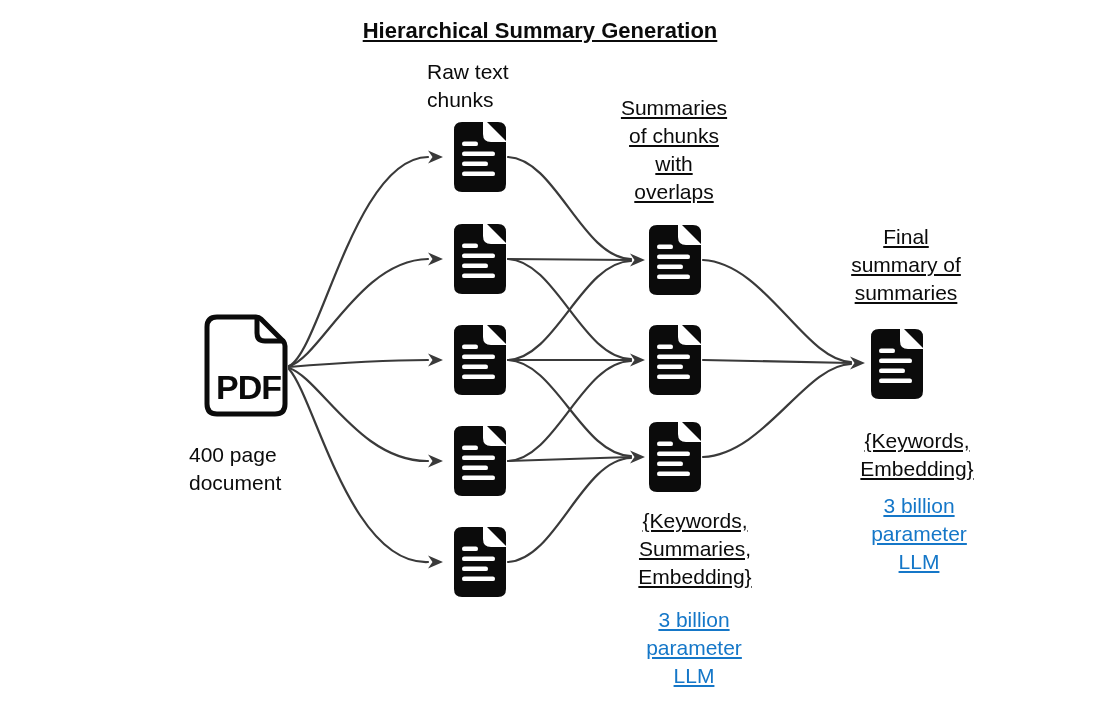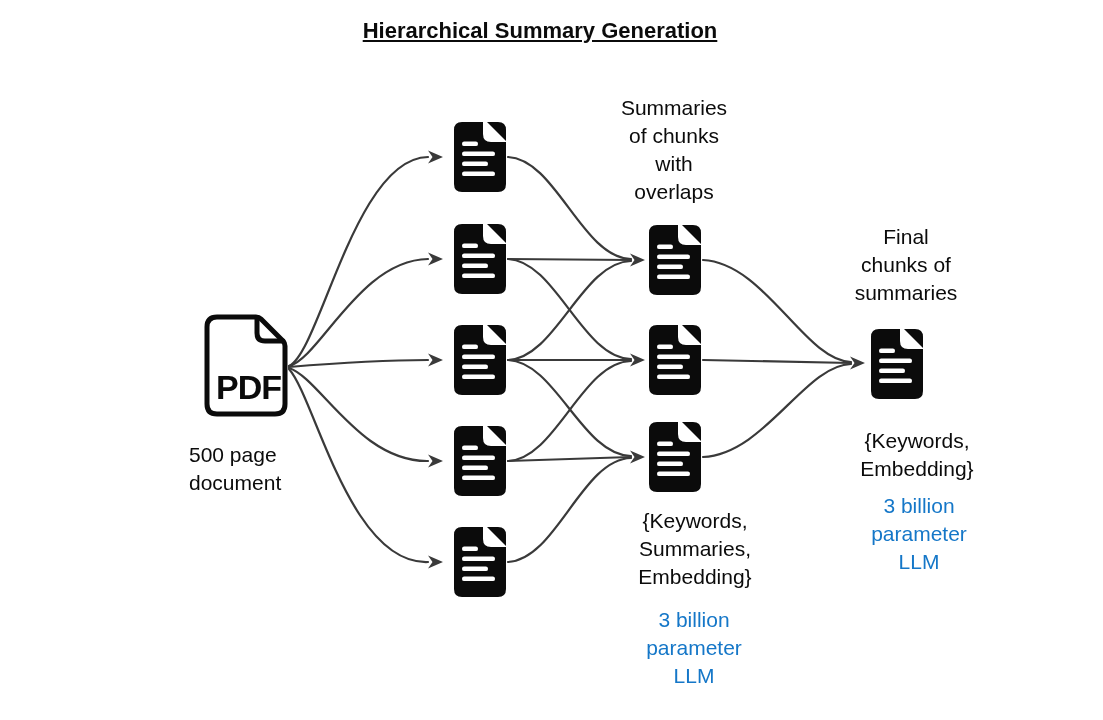--- a/index.html
+++ b/index.html
@@ -24,21 +24,21 @@
   .docline{fill:#ffffff;}
   .pdf-outline{fill:none;stroke:var(--ink);stroke-width:5;stroke-linejoin:round;stroke-linecap:round;}
   .pdf-text{font-family:"Liberation Sans",sans-serif;font-weight:bold;font-size:34px;fill:var(--ink);letter-spacing:-1px;}
   .label{
     position:absolute;
     white-space:pre-line;
     font-size:21px;
     line-height:28px;
     color:var(--ink);
   }
-  .ctr{text-align:center;transform:translateX(-50%);}
+  .ctr{text-align:center;transform:translateX(-50%);text-decoration:underline;}
   .title{
     position:absolute;
     transform:translateX(-50%);
     font-size:22px;
     font-weight:bold;
     white-space:nowrap;
     text-decoration:underline;
   }
   .model{color:var(--blue);}
 </style>
@@ -120,31 +120,33 @@
       <use href="#doc-icon" x="649" y="422"></use>
     </g>
 
     <g>
       <use href="#doc-icon" x="871" y="329"></use>
     </g>
   </svg>
 
   <div class="title" style="left:540px;top:18px;">Hierarchical Summary Generation</div>
 
+  <div class="label" style="left:427px;top:58px;">Raw text
+chunks</div>
 
   <div class="label ctr" style="left:674px;top:94px;">Summaries
 of chunks
 with
 overlaps</div>
 
   <div class="label ctr" style="left:906px;top:223px;">Final
-chunks of
+summary of
 summaries</div>
 
-  <div class="label" style="left:189px;top:441px;">500 page
+  <div class="label" style="left:189px;top:441px;">400 page
 document</div>
 
   <div class="label ctr" style="left:695px;top:507px;">{Keywords,
 Summaries,
 Embedding}</div>
 
   <div class="label ctr model" style="left:694px;top:606px;text-align:center;">3 billion
 parameter
 LLM</div>
 

